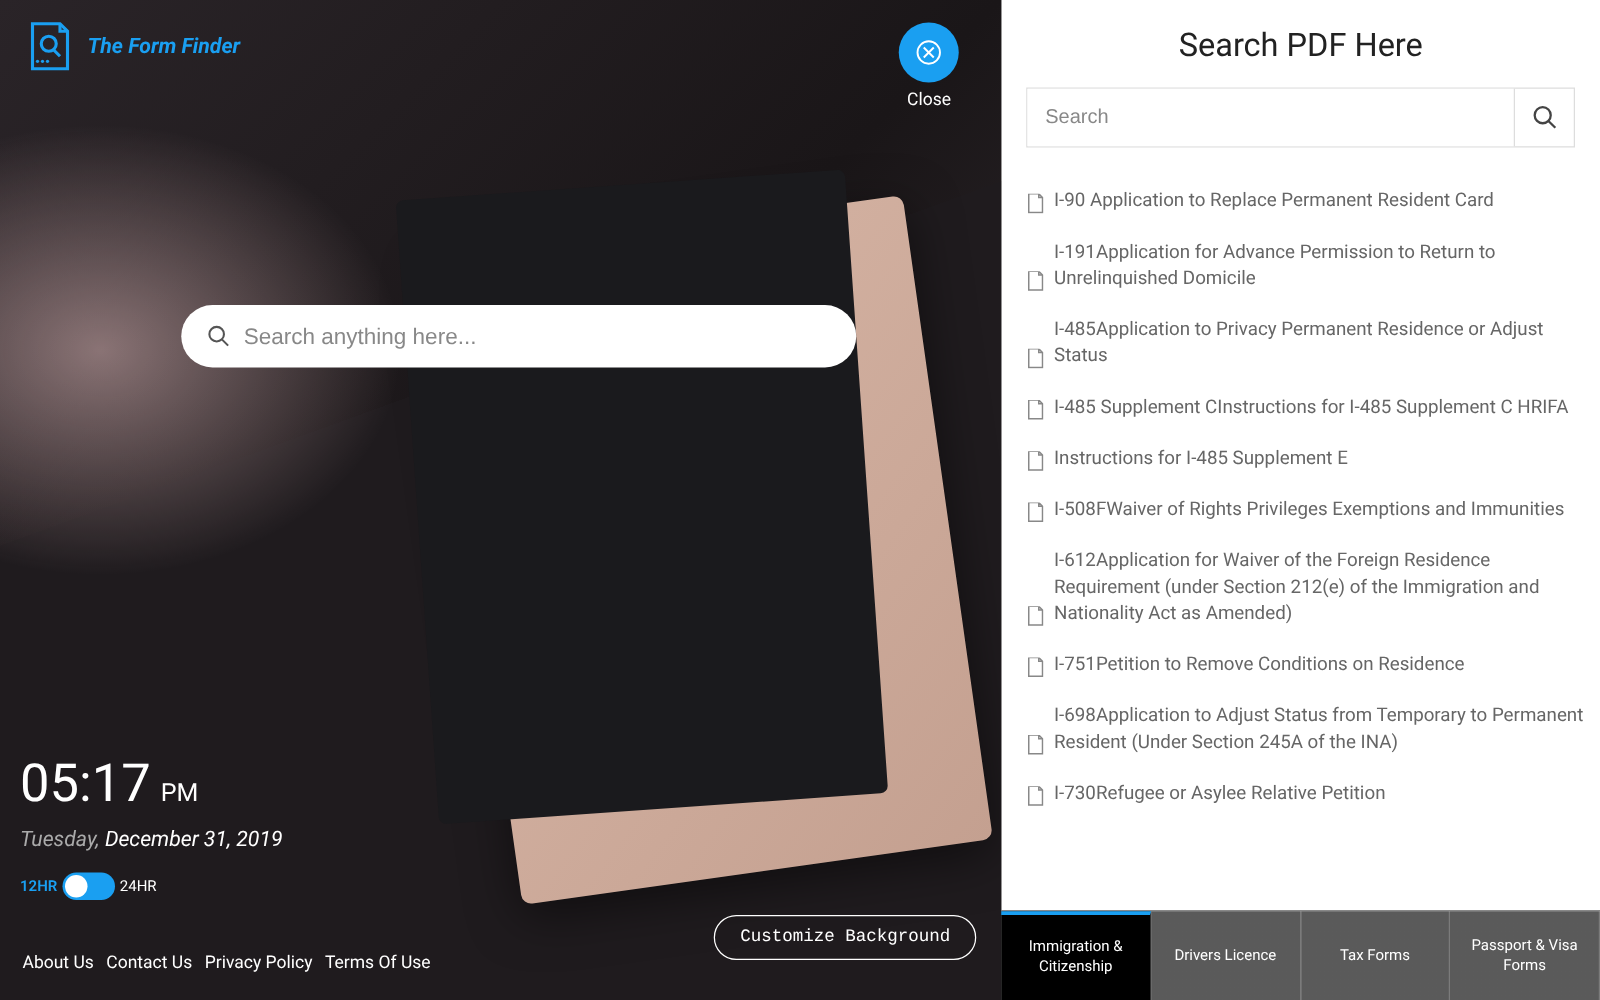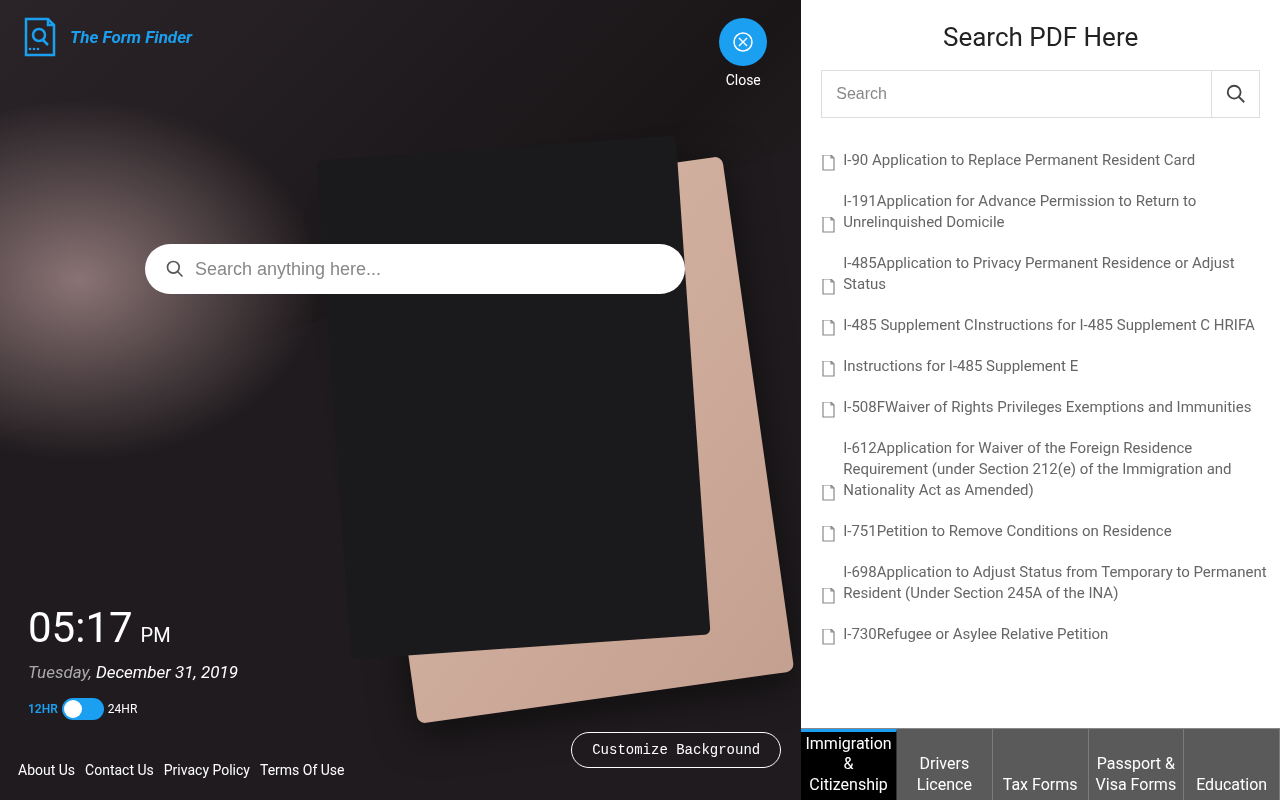--- a/index.html
+++ b/index.html
@@ -107,21 +107,21 @@
   border: none;
   outline: none;
   font-size: 18px;
   color: #555;
   background: transparent;
   margin-left: 10px;
 }
 .main-search input::placeholder { color: #888; }
 .clock-area {
   position: absolute;
-  left: 28px;
+  left: 16px;
   bottom: 80px;
   color: #fff;
   z-index: 10;
 }
 .time-big {
   font-size: 42px;
   font-weight: 400;
   display: inline;
 }
 .time-ampm {
@@ -257,24 +257,24 @@
 .pdf-list::-webkit-scrollbar-track { background: #f0f0f0; }
 .pdf-list::-webkit-scrollbar-thumb { background: #c0c0c0; border-radius: 2px; }
 .tabs {
   display: flex;
   height: 72px;
   border-top: 1px solid #888;
 }
 .tab {
   flex: 1;
   display: flex;
-  align-items: flex-end;
+  align-items: center;
   justify-content: center;
   text-align: center;
-  font-size: 16px;
+  font-size: 12px;
   color: #fff;
   line-height: 1.3;
   padding: 4px;
   cursor: pointer;
   background: linear-gradient(rgba(20,20,20,0.7), rgba(20,20,20,0.7));
   border-right: 1px solid rgba(255,255,255,0.2);
 }
 .tab.active {
   background: #000;
   border-top: 3px solid #1a9ff1;
@@ -428,17 +428,14 @@
       </div>
       <div class="tab">
         <span>Drivers Licence</span>
       </div>
       <div class="tab">
         <span>Tax Forms</span>
       </div>
       <div class="tab">
         <span>Passport &amp; Visa Forms</span>
       </div>
-      <div class="tab">
-        <span>Education</span>
-      </div>
     </div>
 </div>
 
 </body></html>

